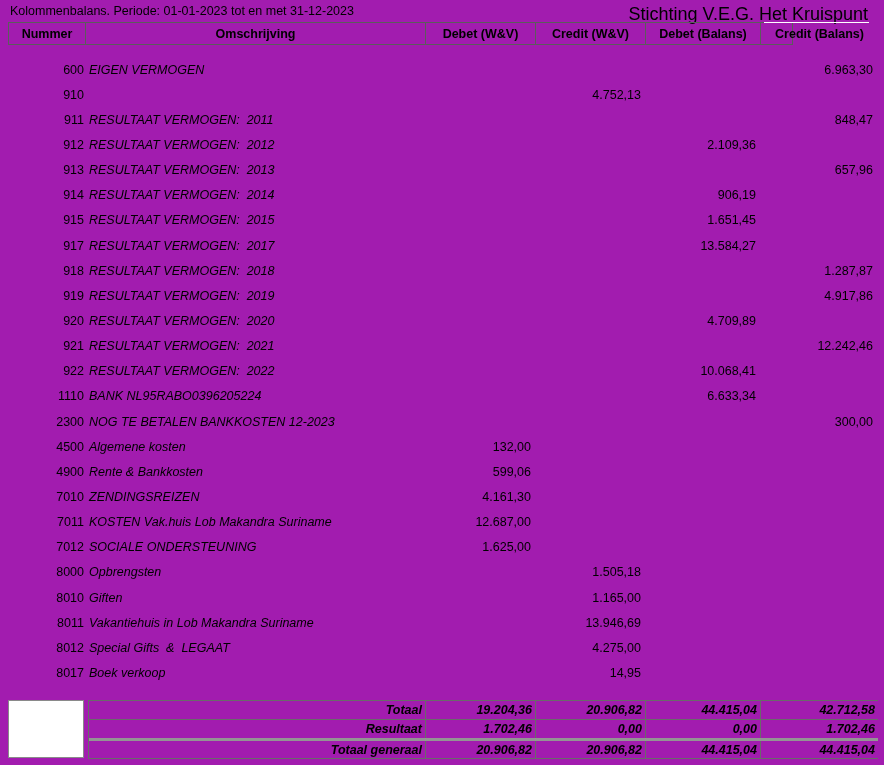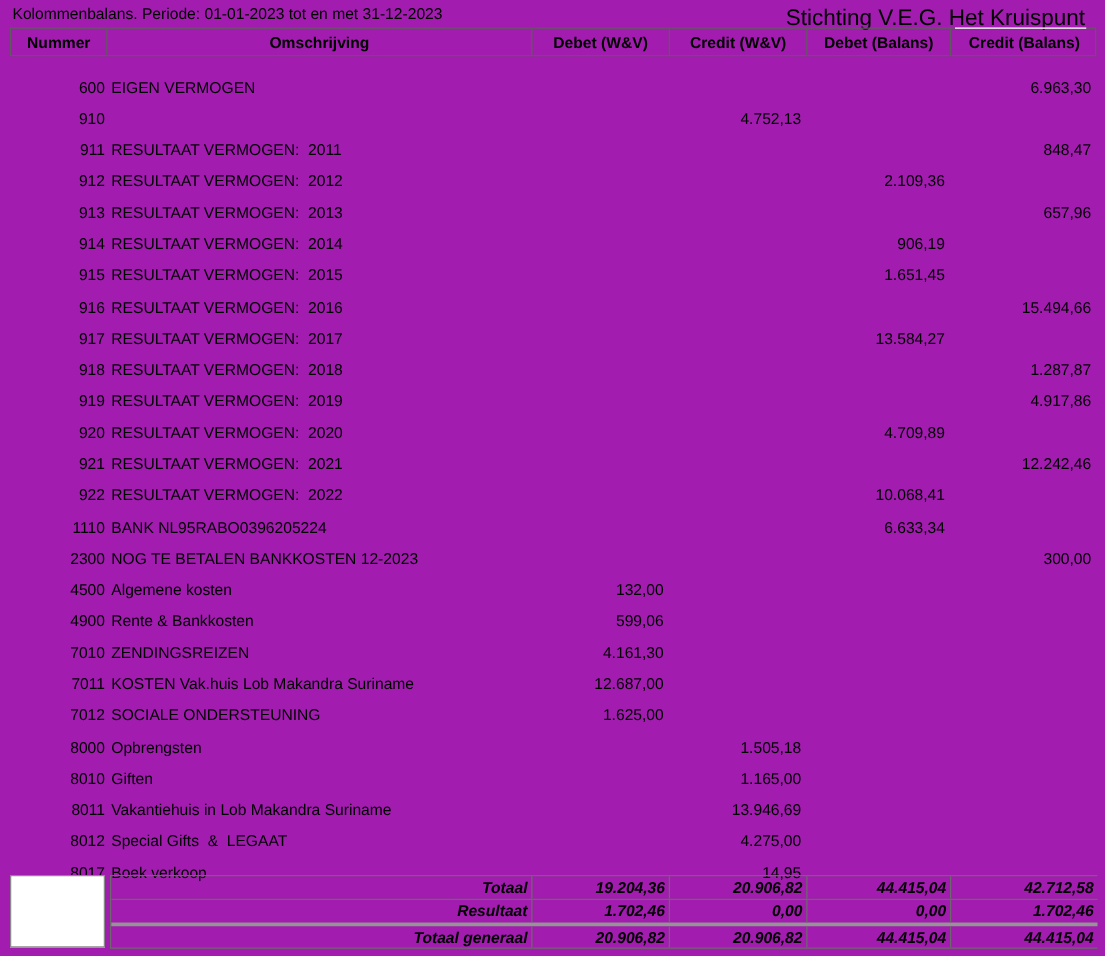--- a/index.html
+++ b/index.html
@@ -13,21 +13,21 @@
     overflow: hidden;
   }
 
   
   .title-left  { position: absolute; left: 10px;  top: 4px; font-size: 12.5px; }
   .title-right { position: absolute; right: 16px; top: 4px; font-size: 18px; }
 
   
   .thead {
     position: absolute; left: 8px; top: 22px;
-    width: 869px; height: 23px;
+    width: 785px; height: 23px;
     display: grid;
     grid-template-columns: 77px 340px 110px 110px 115px 117px;
     border: 1px solid #5c5c5c;
     box-sizing: border-box;
     font-weight: bold; font-size: 12.5px;
   }
   .hcell {
     display: flex; align-items: center; justify-content: center;
     border-right: 1px solid #5c5c5c;
     overflow: hidden; white-space: nowrap;
@@ -44,21 +44,21 @@
     position: absolute; left: 8px; top: 57px; width: 869px;
     font-size: 12.5px;
   }
   .row {
     display: grid;
     grid-template-columns: 77px 340px 110px 110px 115px 117px;
     height: 25.15px; align-items: center;
   }
   .cell { overflow: hidden; white-space: nowrap; }
   .cell.num  { text-align: right; padding-right: 1px; }
-  .cell.desc { padding-left: 4px; white-space: pre; }
+  .cell.desc { padding-left: 4px; white-space: pre; font-style: italic; }
   .cell.val  { text-align: right; padding-right: 4px; }
 
   
   .totals-box {
     position: absolute; left: 8px; top: 700px;
     width: 74px; height: 56px;
     border: 1px solid #8a8a8a; background: #ffffff;
   }
   .totals {
     position: absolute; left: 88px; top: 700px; width: 789px;
@@ -153,28 +153,20 @@
       </div>
       <div class="row">
         <div class="cell num">915</div>
         <div class="cell desc">RESULTAAT VERMOGEN:  2015</div>
         <div class="cell val"></div>
         <div class="cell val"></div>
         <div class="cell val">1.651,45</div>
         <div class="cell val"></div>
       </div>
       <div class="row">
-        <div class="cell num">916</div>
-        <div class="cell desc">RESULTAAT VERMOGEN:  2016</div>
-        <div class="cell val"></div>
-        <div class="cell val"></div>
-        <div class="cell val"></div>
-        <div class="cell val">15.494,66</div>
-      </div>
-      <div class="row">
         <div class="cell num">917</div>
         <div class="cell desc">RESULTAAT VERMOGEN:  2017</div>
         <div class="cell val"></div>
         <div class="cell val"></div>
         <div class="cell val">13.584,27</div>
         <div class="cell val"></div>
       </div>
       <div class="row">
         <div class="cell num">918</div>
         <div class="cell desc">RESULTAAT VERMOGEN:  2018</div>

